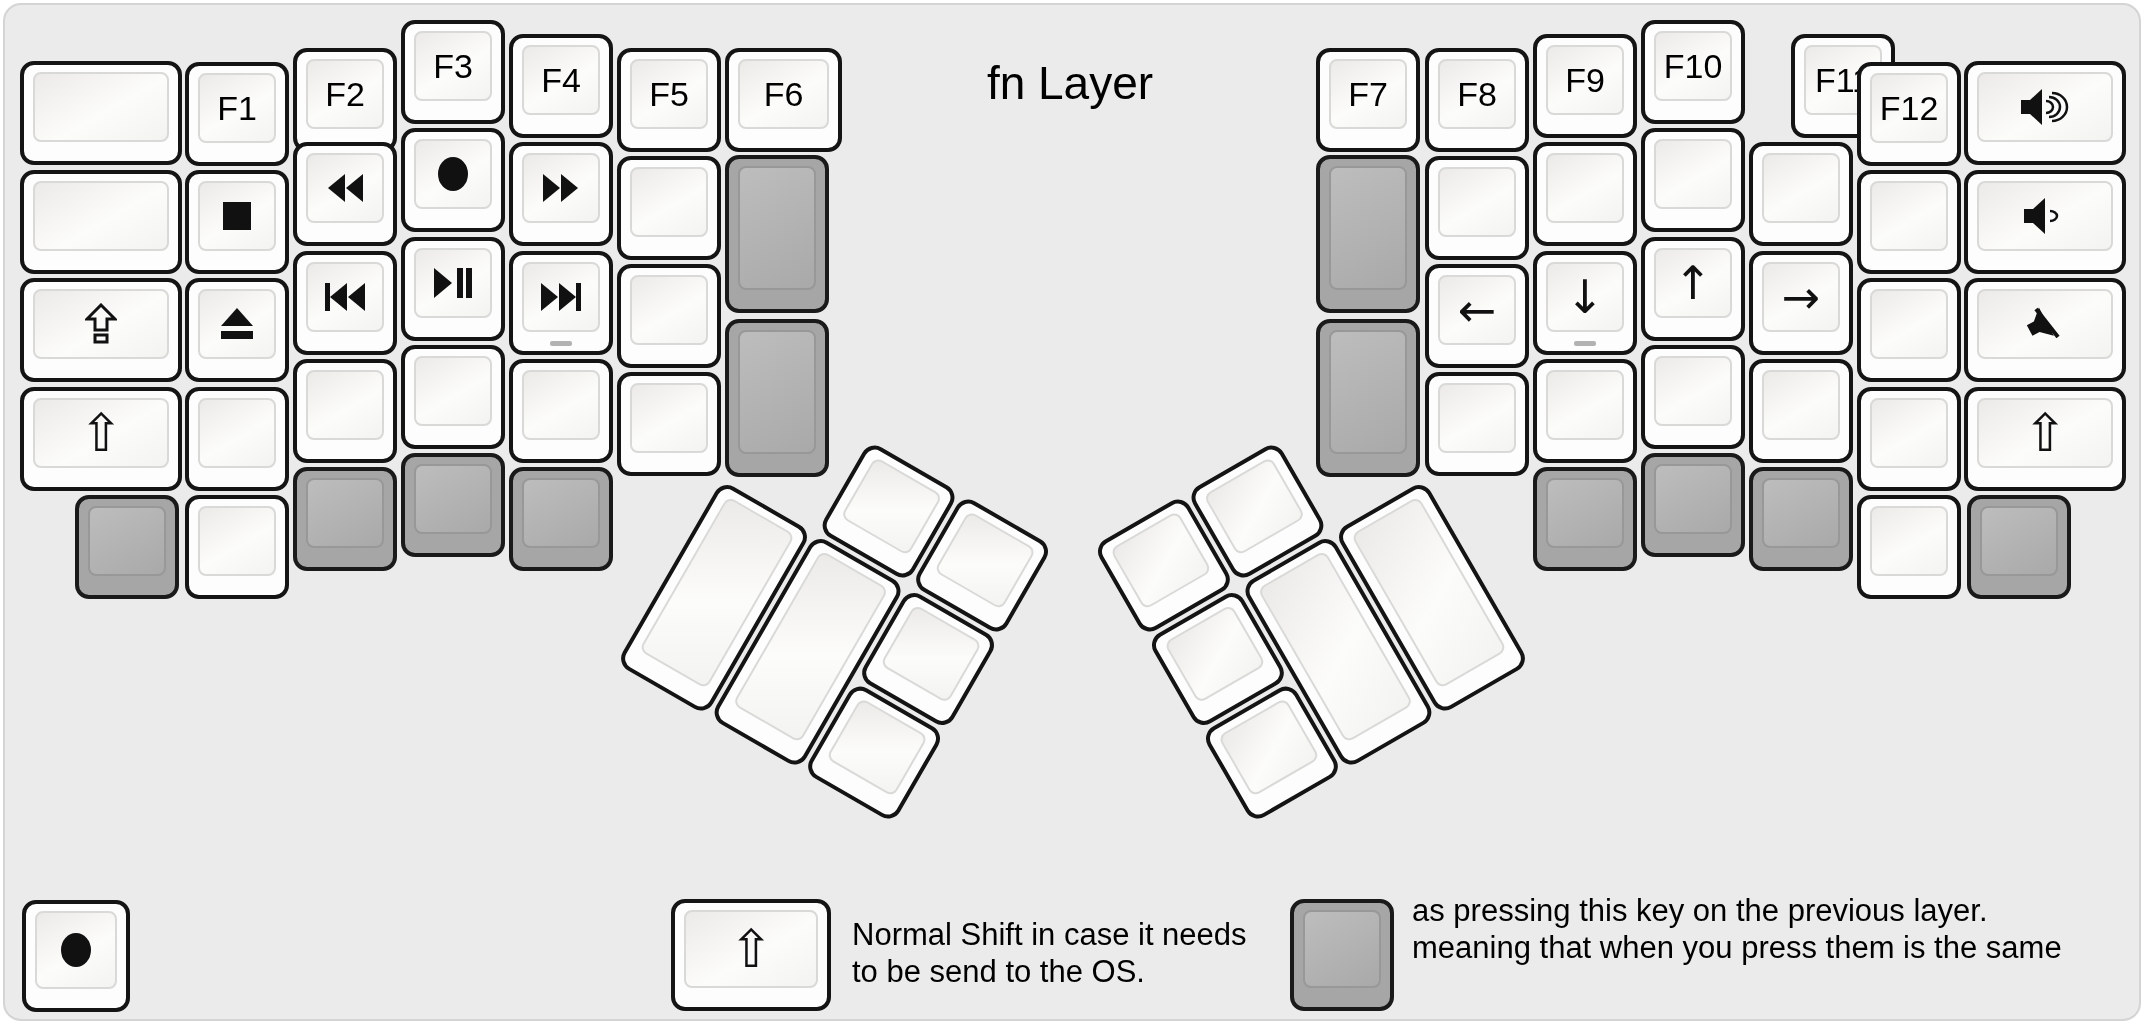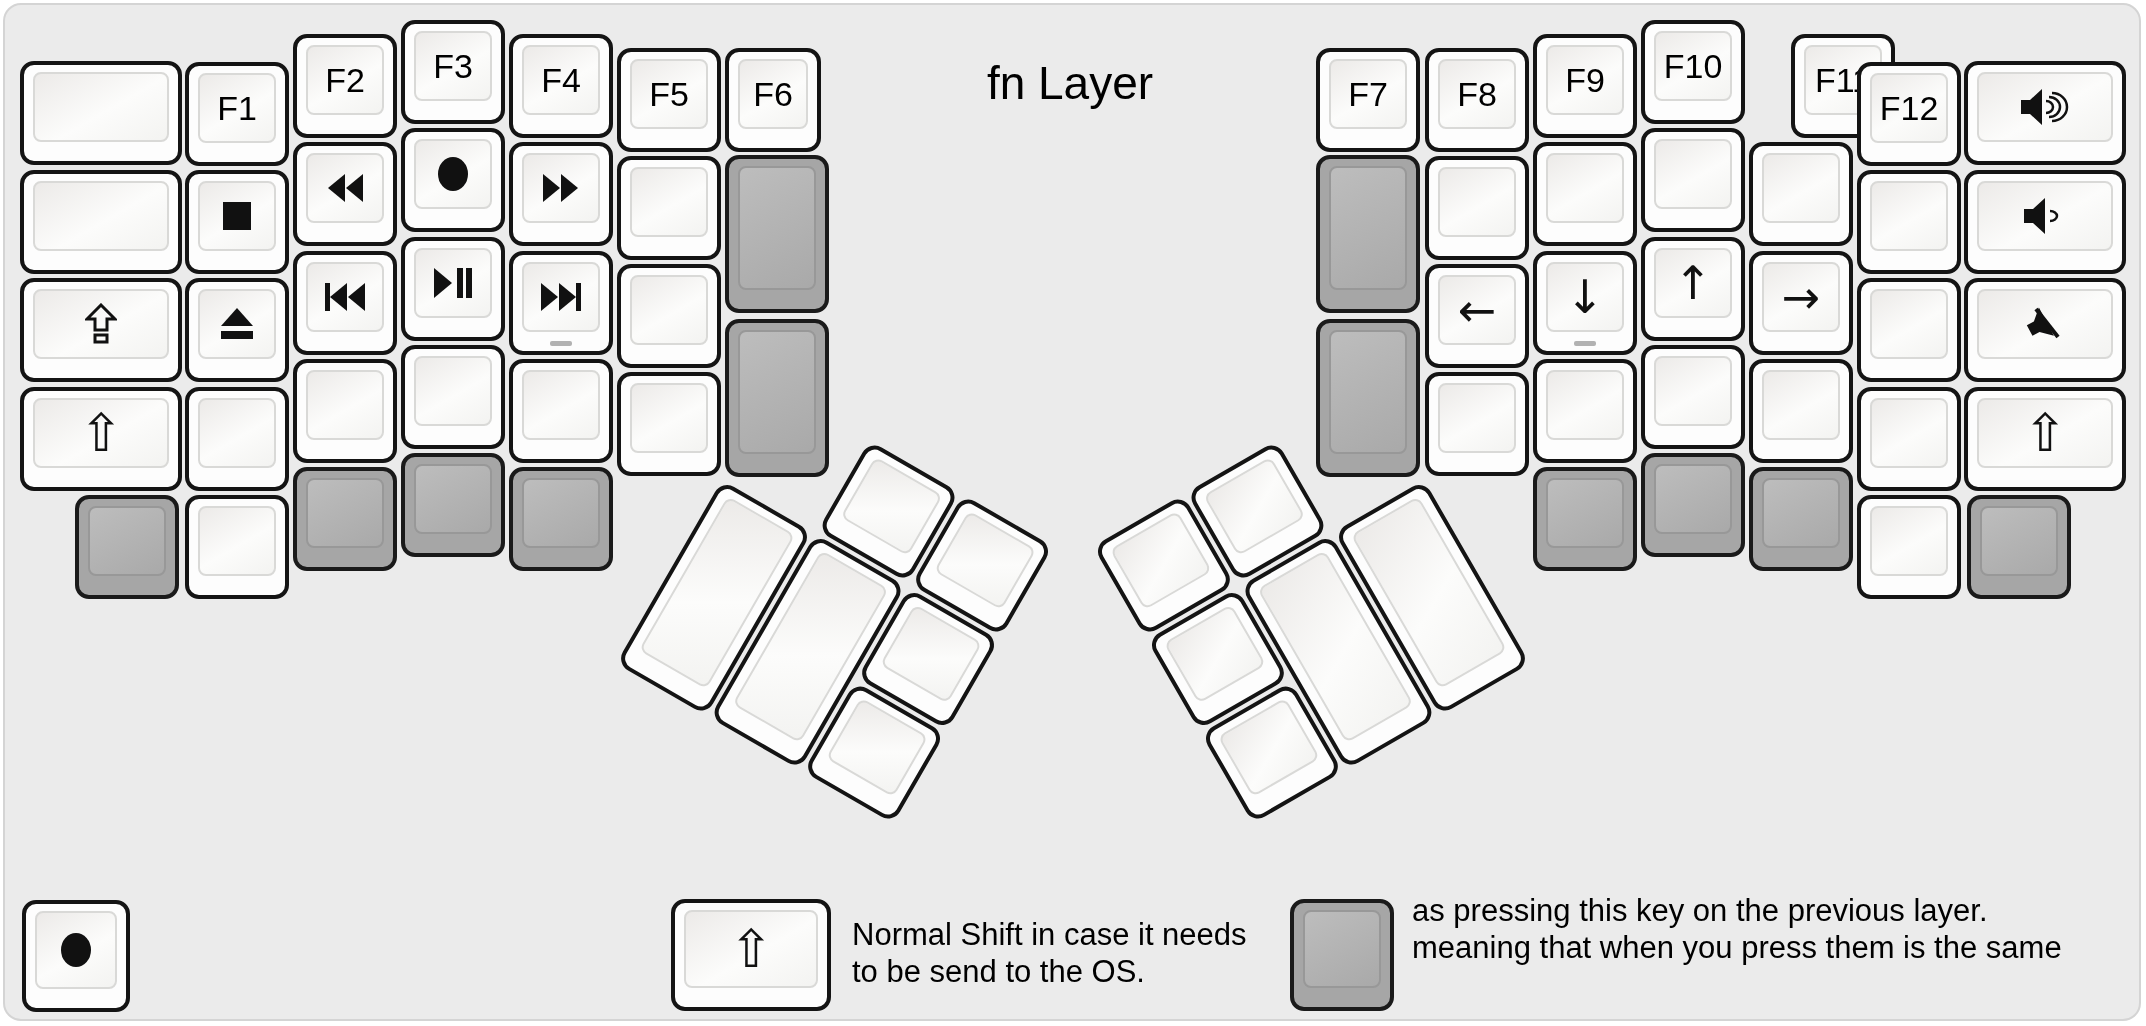--- a/index.html
+++ b/index.html
@@ -80,21 +80,21 @@
             </svg>
           </span>
         </div>
       </div>
       <div class="key white" style="left: 185px; top: 387px; width: 104px; height: 104px;">
         <div class="surface"></div>
       </div>
       <div class="key white" style="left: 185px; top: 495px; width: 104px; height: 104px;">
         <div class="surface"></div>
       </div>
-      <div class="key white" style="left: 293px; top: 34px; width: 104px; height: 104px;">
+      <div class="key white" style="left: 293px; top: 48px; width: 104px; height: 104px;">
         <div class="surface">
           <span class="klabel">F2</span>
         </div>
       </div>
       <div class="key white" style="left: 293px; top: 142px; width: 104px; height: 104px;">
         <div class="surface">
           <span>
             <svg width="36" height="28" viewBox="0 0 36 28">
               <polygon points="18,0 1,14 18,28" fill="#111"></polygon>
               <polygon points="36,0 19,14 36,28" fill="#111"></polygon>
@@ -190,21 +190,21 @@
       </div>
       <div class="key white" style="left: 617px; top: 156px; width: 104px; height: 104px;">
         <div class="surface"></div>
       </div>
       <div class="key white" style="left: 617px; top: 264px; width: 104px; height: 104px;">
         <div class="surface"></div>
       </div>
       <div class="key white" style="left: 617px; top: 372px; width: 104px; height: 104px;">
         <div class="surface"></div>
       </div>
-      <div class="key white" style="left: 725px; top: 48px; width: 96px; height: 104px; text-decoration: underline;">
+      <div class="key white" style="left: 725px; top: 48px; width: 117px; height: 104px; text-decoration: underline;">
         <div class="surface">
           <span class="klabel">F6</span>
         </div>
       </div>
       <div class="key gray" style="left: 725px; top: 155px; width: 104px; height: 158px;">
         <div class="surface"></div>
       </div>
       <div class="key gray" style="left: 725px; top: 319px; width: 104px; height: 158px;">
         <div class="surface"></div>
       </div>

